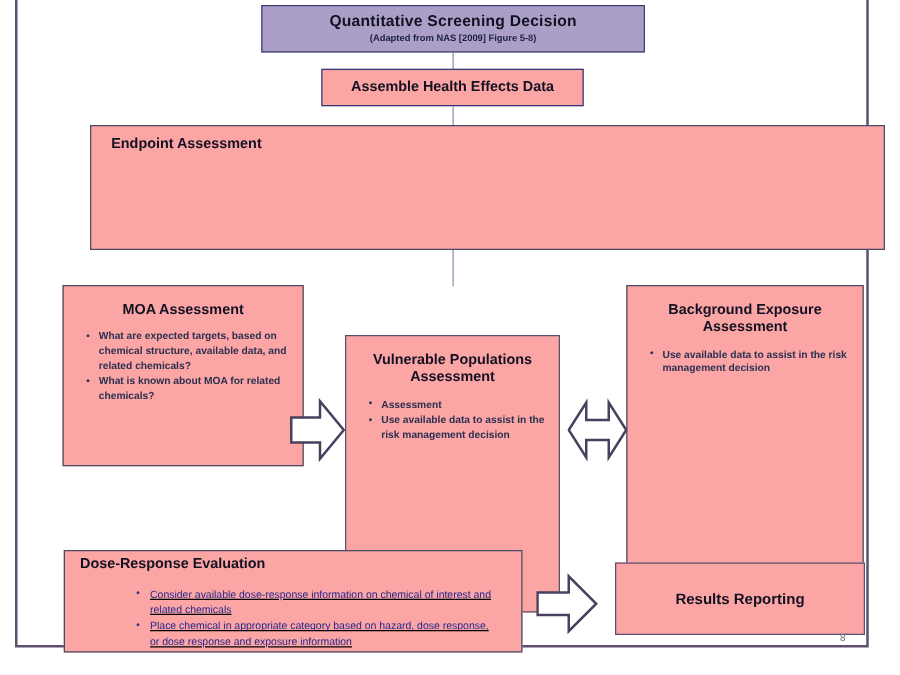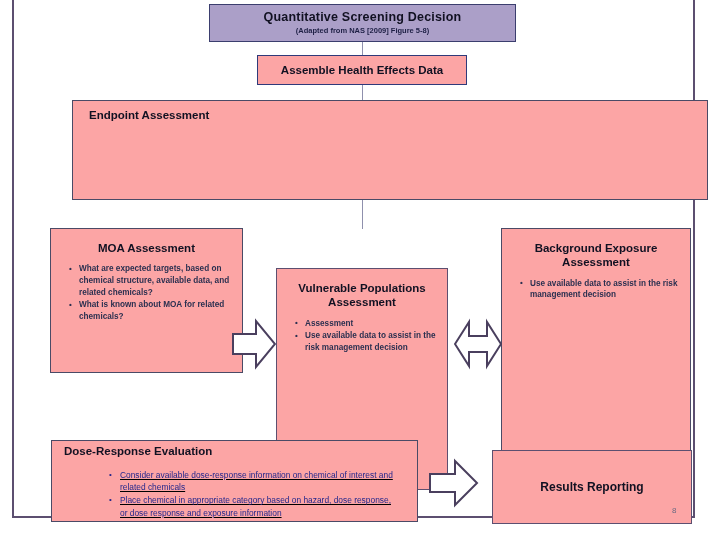--- a/index.html
+++ b/index.html
@@ -216,21 +216,21 @@
     top: -0.5px;
     font-size: 8px;
     color: #23268c;
   }
 
   
   .results-box {
     left: 488px;
     top: 450px;
     width: 200px;
-    height: 74px;
+    height: 58px;
     border: 1.4px solid #5c4f70;
     display: flex;
     align-items: center;
     justify-content: center;
   }
   .results-label {
     font-size: 12px;
     font-weight: bold;
     color: #111122;
   }

